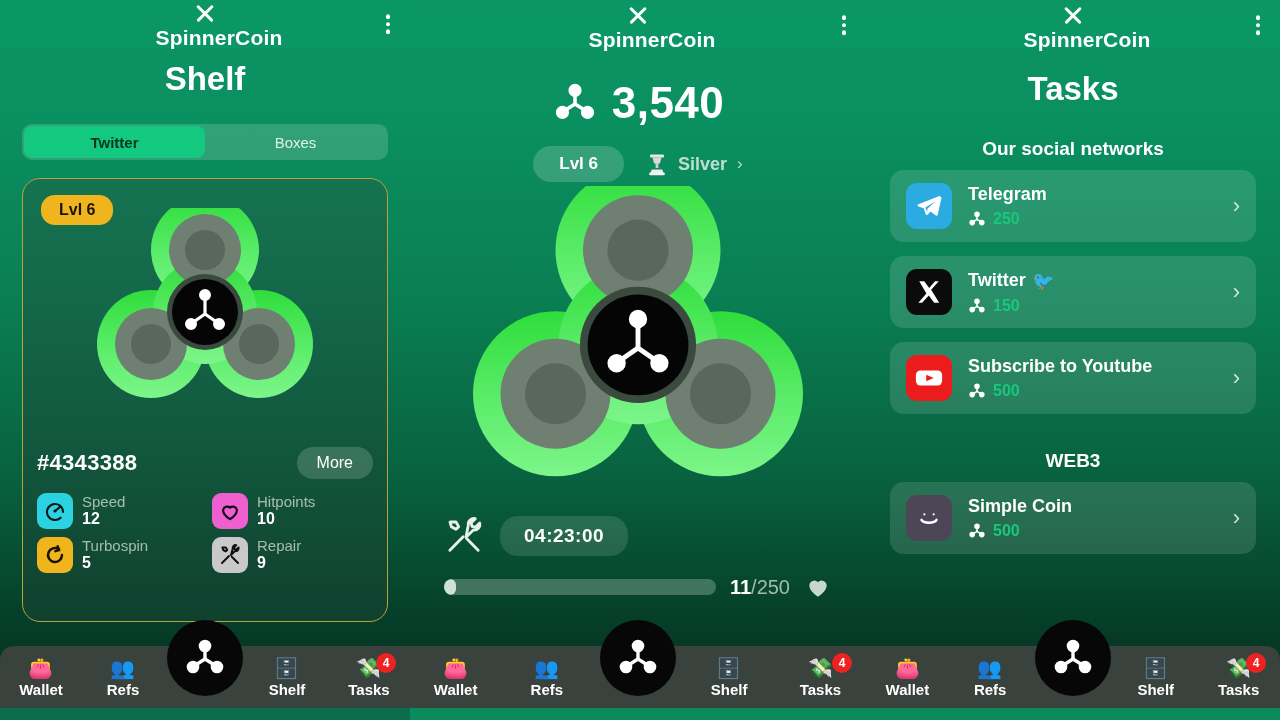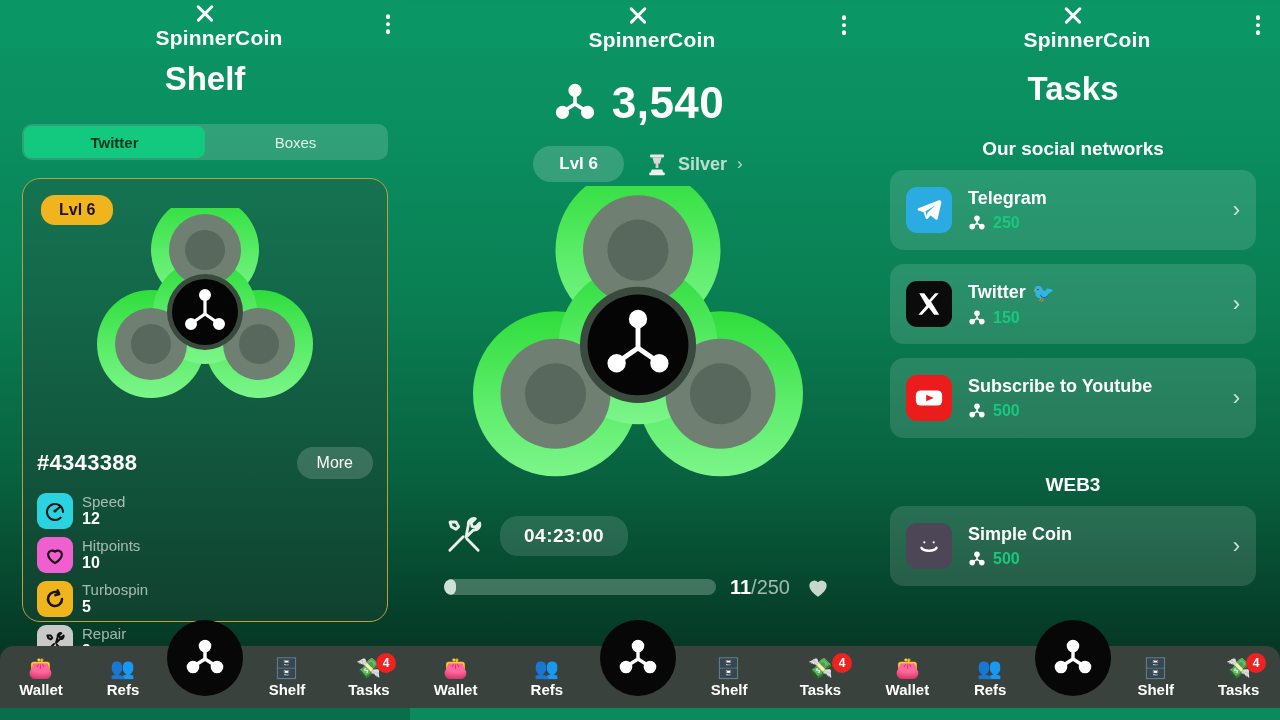--- a/index.html
+++ b/index.html
@@ -95,21 +95,21 @@
 
   
   .card-id-row { display: flex; align-items: center; justify-content: space-between; margin-top: 6px; }
   .card-id { color: #fff; font-size: 22px; font-weight: 700; letter-spacing: .3px; }
   .more-btn {
     background: rgba(255,255,255,.17); color: #fff; font-size: 16px;
     padding: 7px 20px; border-radius: 16px; cursor: pointer;
   }
   .stats {
     margin-top: 14px;
-    display: grid; grid-template-columns: 1fr; gap: 8px 14px;
+    display: grid; grid-template-columns: 1fr 1fr; gap: 8px 14px;
   }
   .stat { display: flex; align-items: center; gap: 9px; }
   .stat-icon {
     width: 36px; height: 36px; border-radius: 9px; flex: 0 0 auto;
     display: flex; align-items: center; justify-content: center;
   }
   .stat-txt { line-height: 1.12; }
   .stat-label { color: rgba(255,255,255,.62); font-size: 15px; }
   .stat-value { color: #fff; font-size: 16px; font-weight: bold; }
 
@@ -134,21 +134,21 @@
   }
   .progress-row { display: flex; align-items: center; gap: 14px; margin: 18px 34px 0 34px; }
   .pbar { flex: 1; height: 16px; border-radius: 8px; background: rgba(190,215,200,.32); position: relative; overflow:hidden; cursor:pointer;}
   .pbar-fill { position: absolute; left: 0; top: 0; bottom: 0; width: 4.4%; background: #cfe2d6; border-radius: 8px; }
   .pcount { color: #fff; font-size: 20px; font-weight: bold; white-space: nowrap; }
   .pcount .den { color: rgba(255,255,255,.62); font-weight: normal; }
 
   
   .section-title { color: #fff; font-size: 19px; font-weight: bold; margin: 22px 24px 10px 24px; text-align: center; }
   .task-card {
-    margin: 0 24px 14px 24px; height: 80px; border-radius: 14px;
+    margin: 0 24px 14px 24px; height: 72px; border-radius: 14px;
     background: rgba(255,255,255,.13);
     display: flex; align-items: center; padding: 15px 16px; gap: 16px; cursor: pointer;
   }
   .task-icon { width: 46px; height: 46px; border-radius: 11px; flex: 0 0 auto; display:flex; align-items:center; justify-content:center; }
   .task-body { flex: 1; }
   .task-name { color: #fff; font-size: 18px; font-weight: bold; display: flex; align-items: center; gap: 7px; }
   .task-reward { display: flex; align-items: center; gap: 7px; margin-top: 5px; }
   .task-reward span { color: #19c87d; font-size: 16px; font-weight: 600; }
   .task-chev { color: rgba(255,255,255,.78); font-size: 22px; font-weight: 300; }
 

